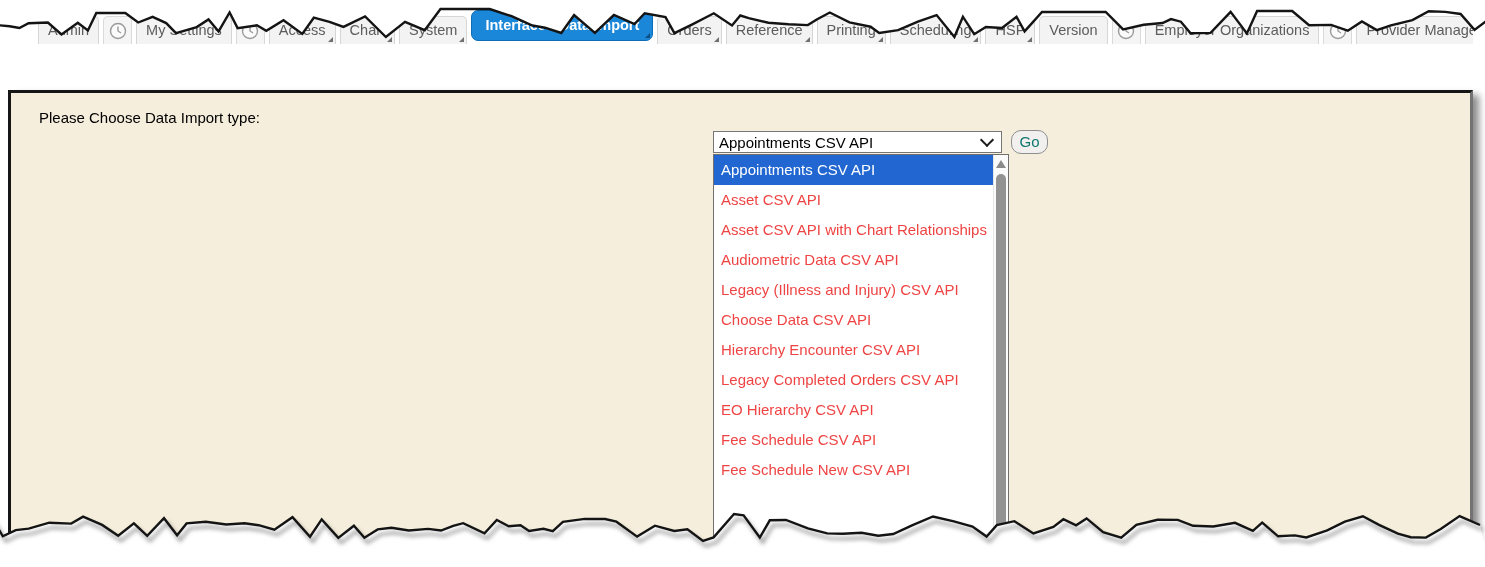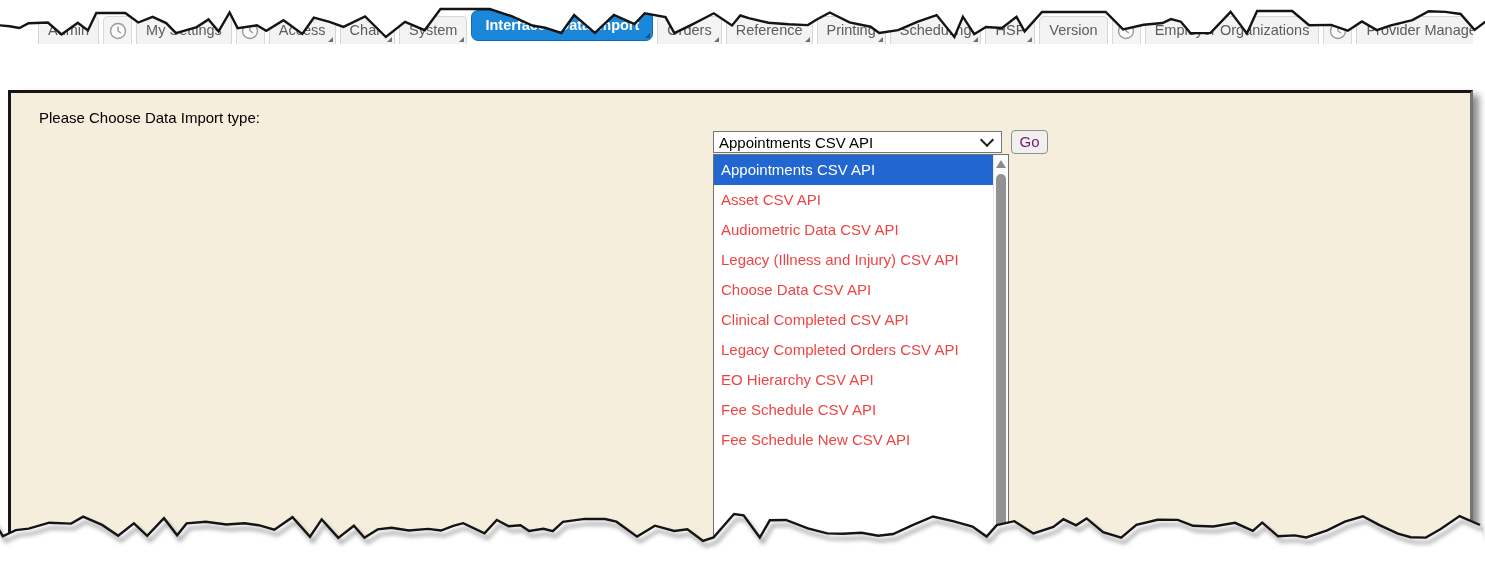--- a/index.html
+++ b/index.html
@@ -42,21 +42,21 @@
     position:absolute;left:702px;top:38px;width:289px;height:22px;background:#fff;
     border:1px solid #767676;display:flex;align-items:center;cursor:pointer;box-sizing:border-box;
   }
   .select-value{flex:1;font-size:15px;padding-left:5px;white-space:nowrap;overflow:hidden;color:#000;}
   .select-chevron{
     width:8px;height:8px;border-right:2px solid #1c1c1c;border-bottom:2px solid #1c1c1c;
     transform:rotate(45deg);margin:-5px 9px 0 0;flex:0 0 auto;
   }
   .go-btn{
     position:absolute;left:1000px;top:37px;width:37px;height:24px;background:#f1f0ef;
-    border:1px solid #8f8f8f;border-radius:4px;font-size:15px;color:#701a75;text-align:center;
+    border:1px solid #8f8f8f;border-radius:10px;font-size:15px;color:#0f766e;text-align:center;
     line-height:22px;cursor:pointer;box-sizing:border-box;
   }
   
   .dropdown{
     position:absolute;left:702px;top:61px;width:296px;height:452px;background:#fff;
     border:1px solid #6f6f6f;box-sizing:border-box;z-index:1;
   }
   .dd-list{position:absolute;left:0;top:0;right:14px;bottom:0;overflow:hidden;}
   .opt{height:30px;line-height:30px;padding-left:7px;font-size:15px;color:#ef4444;white-space:nowrap;cursor:pointer;}
   .opt.sel{background:#2166d1;color:#fff;}
@@ -122,24 +122,25 @@
       <span class="select-value">Appointments CSV API</span>
       <span class="select-chevron"></span>
     </div>
 
     <div class="go-btn">Go</div>
 
     <div class="dropdown">
       <div class="dd-list">
           <div class="opt sel">Appointments CSV API</div>
           <div class="opt">Asset CSV API</div>
+          <div class="opt">Asset CSV API with Chart Relationships</div>
           <div class="opt">Audiometric Data CSV API</div>
           <div class="opt">Legacy (Illness and Injury) CSV API</div>
           <div class="opt">Choose Data CSV API</div>
-          <div class="opt">Clinical Completed CSV API</div>
+          <div class="opt">Hierarchy Encounter CSV API</div>
           <div class="opt">Legacy Completed Orders CSV API</div>
           <div class="opt">EO Hierarchy CSV API</div>
           <div class="opt">Fee Schedule CSV API</div>
           <div class="opt">Fee Schedule New CSV API</div>
         </div>
       <div class="scrollbar">
         <div class="sb-up"></div>
         <div class="sb-thumb"></div>
       </div>
     </div>

